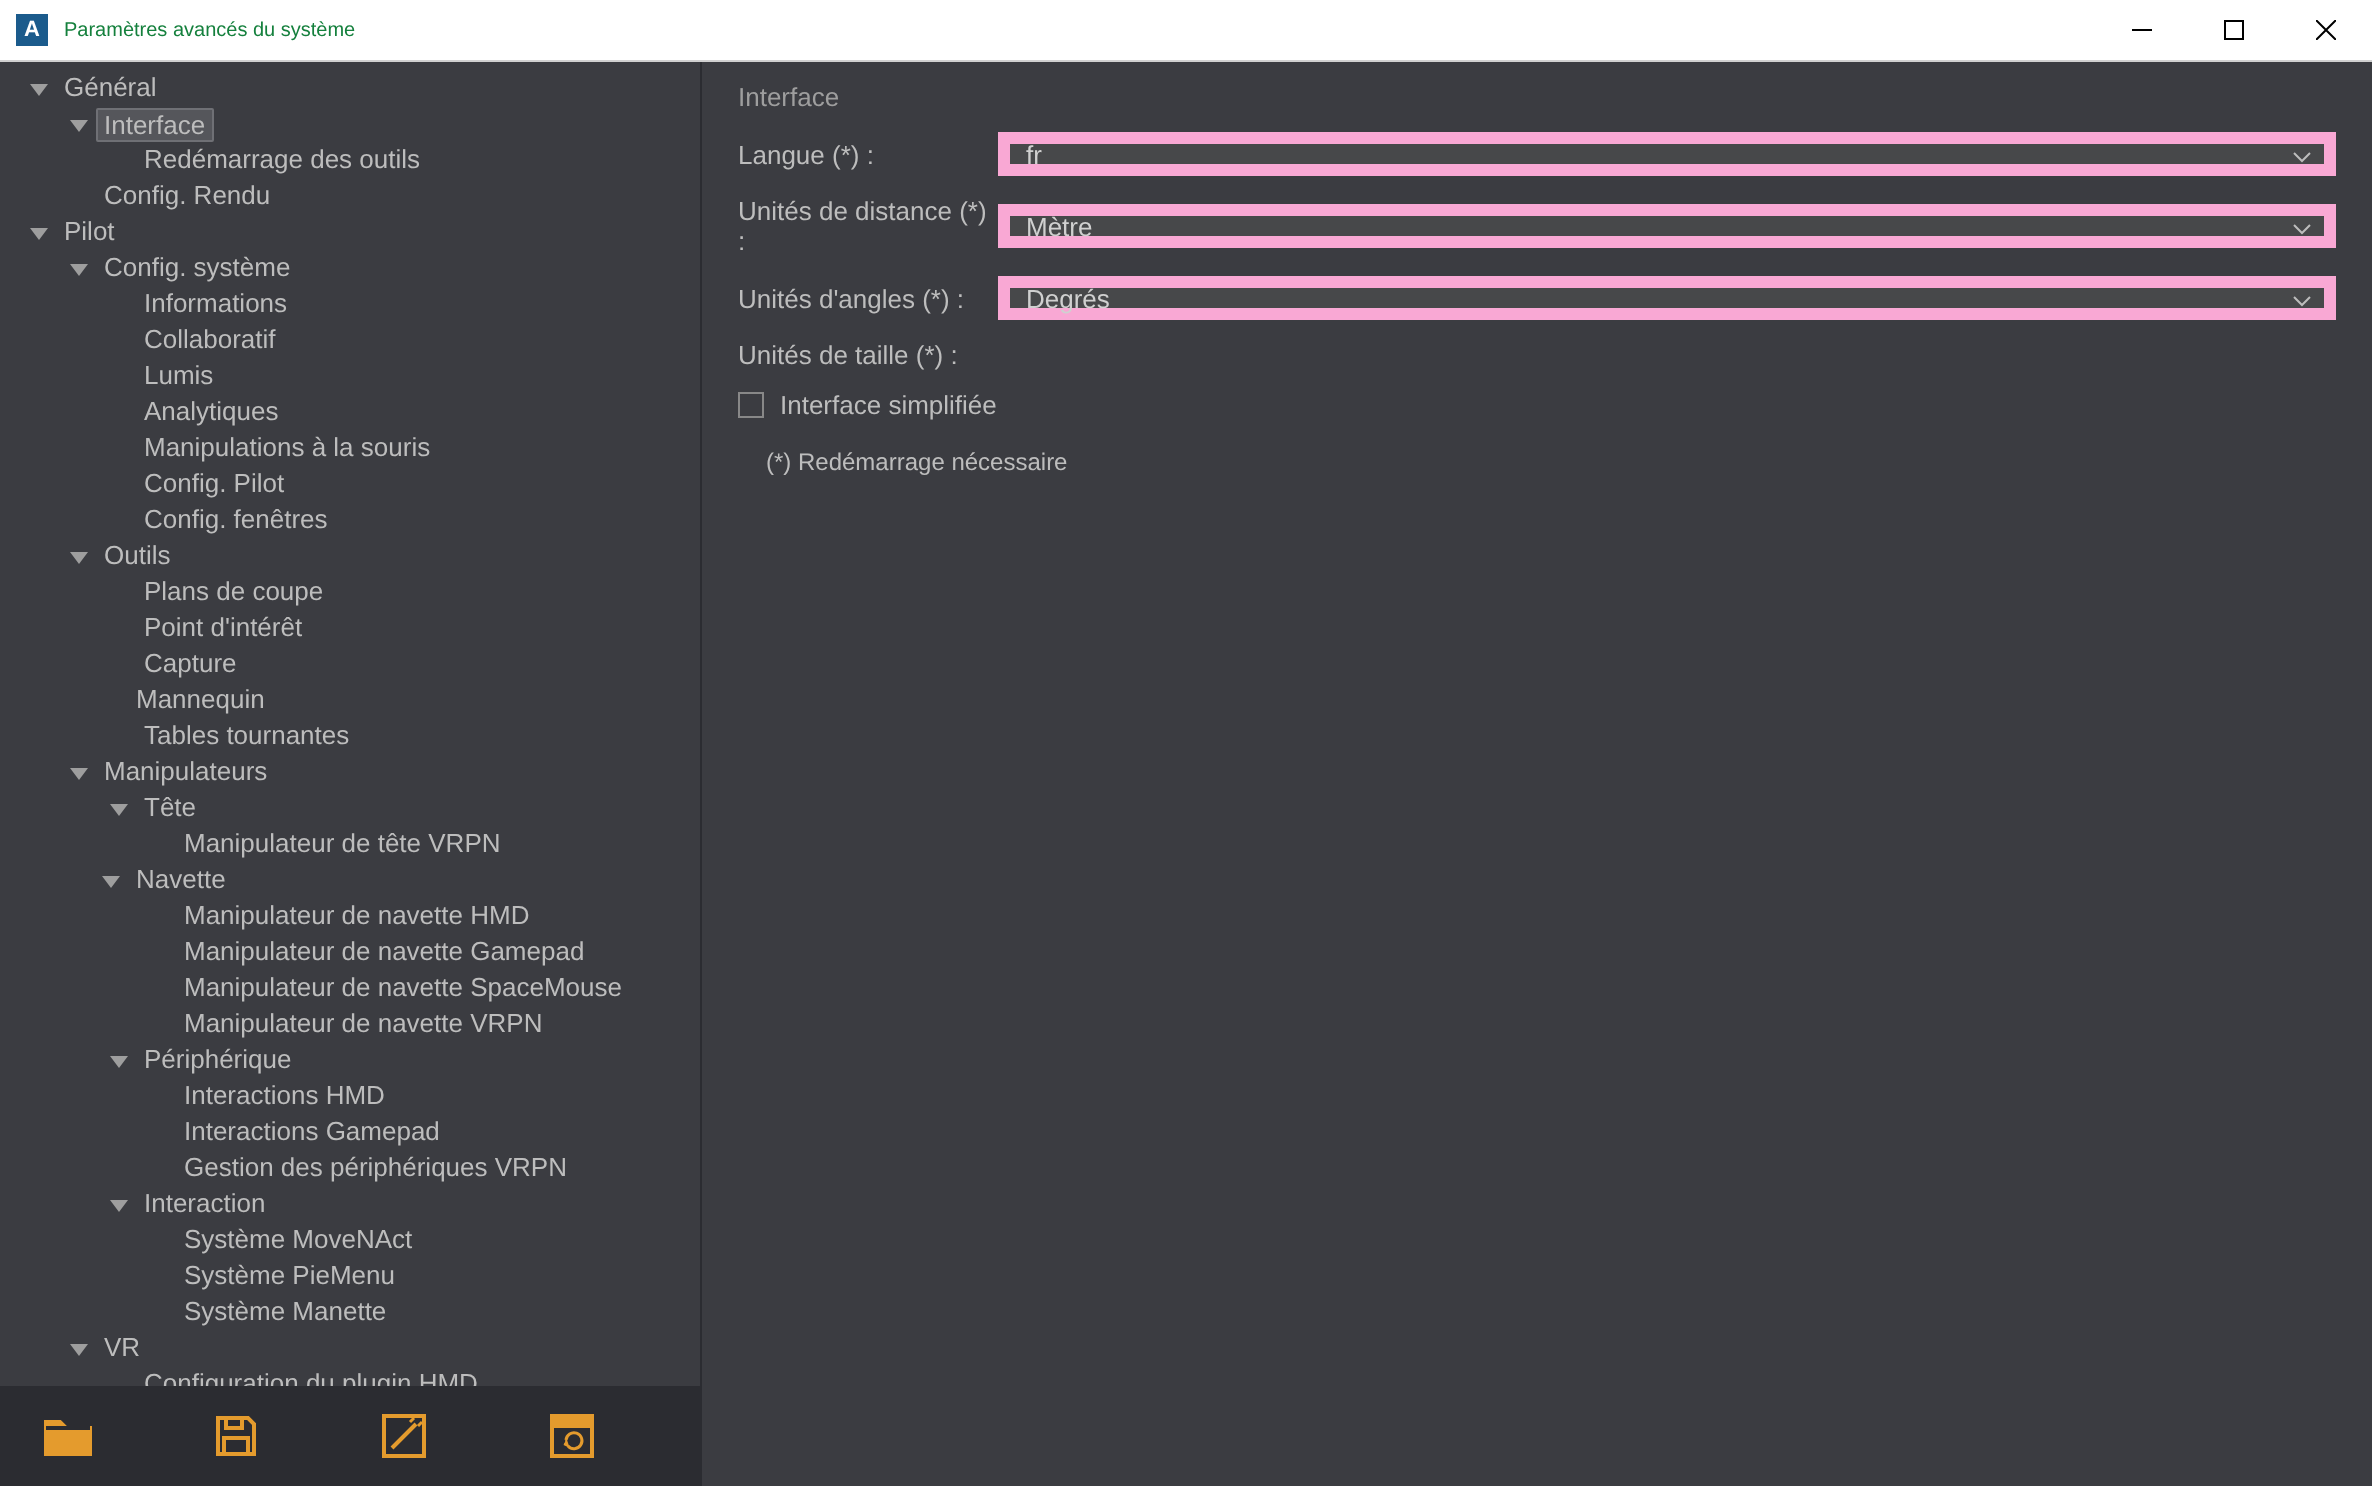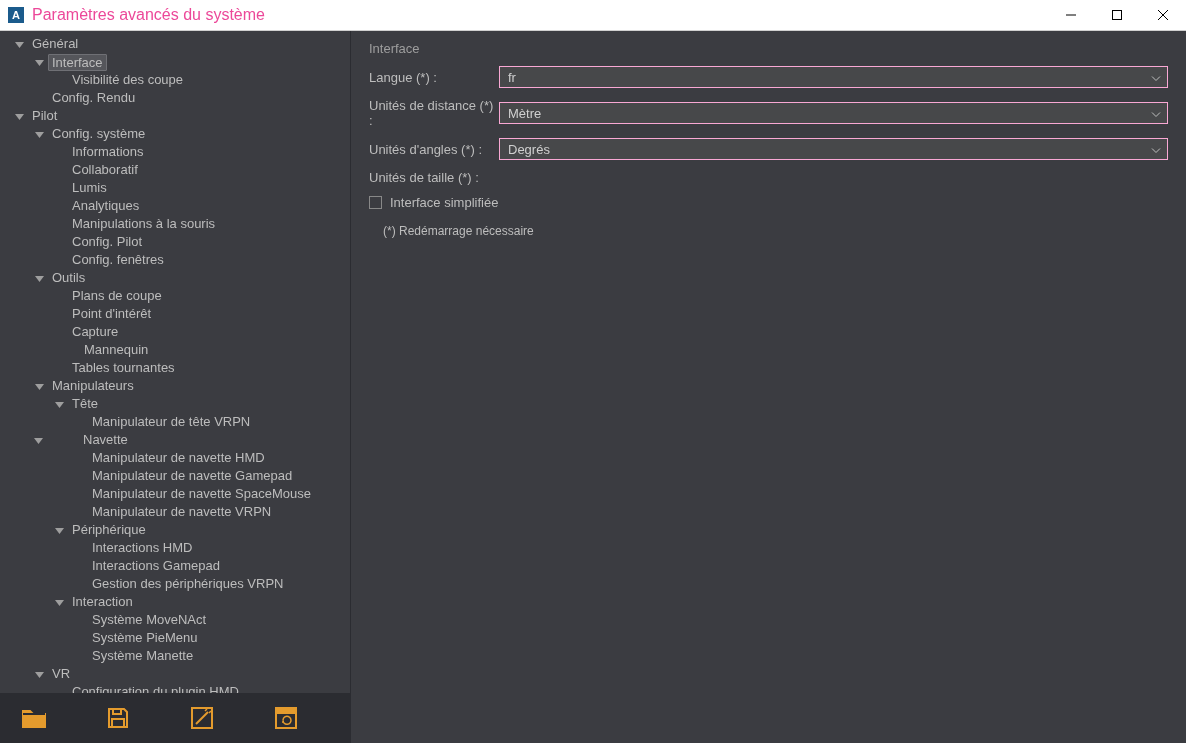--- a/index.html
+++ b/index.html
@@ -11,21 +11,21 @@
   display: flex;
   align-items: center;
   border-bottom: 1px solid #d0d0d0;
 }
 .titlebar .app-icon {
   width: 16px; height: 16px; margin: 0 8px;
   background: #1b5b8c;
   display: flex; align-items: center; justify-content: center;
   color: #fff; font-size: 11px; font-weight: bold;
 }
-.titlebar .title { font-size: 16px; color: #ec4899; flex: 1; }
+.titlebar .title { font-size: 10px; color: #15803d; flex: 1; }
 .titlebar .win-controls { display: flex; }
 .titlebar .win-btn {
   width: 46px; height: 31px;
   display: flex; align-items: center; justify-content: center;
   font-size: 10px; color: #000;
 }
 .titlebar .win-btn svg { stroke: #000; fill: none; }
 
 .body-area {
   display: flex;
@@ -109,21 +109,21 @@
   margin-bottom: 10px;
 }
 .form-label {
   width: 130px;
   color: #bdbdbd;
 }
 .form-select {
   flex: 1;
   height: 22px;
   background: #47484a;
-  border: 1px solid #f9a8d4;
+  border: 6px solid #f9a8d4;
   color: #d0d0d0;
   display: flex;
   align-items: center;
   padding: 0 8px;
   position: relative;
   cursor: pointer;
 }
 .form-select .chev {
   position: absolute;
   right: 6px;
@@ -188,21 +188,21 @@
         <div class="tree-row selected" style="padding-left: 32px;">
           <span class="expander">
             <svg width="9" height="9" viewBox="0 0 9 9">
               <path d="M0 2 L9 2 L4.5 8 Z" fill="#9e9e9e"></path>
             </svg>
           </span>
           <span class="label-text">Interface</span>
         </div>
         <div class="tree-row" style="padding-left: 52px;">
           <span class="expander"></span>
-          <span class="label-text">Visibilité des coupe</span>
+          <span class="label-text">Redémarrage des outils</span>
         </div>
         <div class="tree-row" style="padding-left: 32px;">
           <span class="expander"></span>
           <span class="label-text">Config. Rendu</span>
         </div>
         <div class="tree-row" style="padding-left: 12px;">
           <span class="expander">
             <svg width="9" height="9" viewBox="0 0 9 9">
               <path d="M0 2 L9 2 L4.5 8 Z" fill="#9e9e9e"></path>
             </svg>
@@ -258,21 +258,21 @@
           <span class="label-text">Plans de coupe</span>
         </div>
         <div class="tree-row" style="padding-left: 52px;">
           <span class="expander"></span>
           <span class="label-text">Point d'intérêt</span>
         </div>
         <div class="tree-row" style="padding-left: 52px;">
           <span class="expander"></span>
           <span class="label-text">Capture</span>
         </div>
-        <div class="tree-row" style="padding-left: 64px;">
+        <div class="tree-row" style="padding-left: 48px;">
           <span class="expander"></span>
           <span class="label-text">Mannequin</span>
         </div>
         <div class="tree-row" style="padding-left: 52px;">
           <span class="expander"></span>
           <span class="label-text">Tables tournantes</span>
         </div>
         <div class="tree-row" style="padding-left: 32px;">
           <span class="expander">
             <svg width="9" height="9" viewBox="0 0 9 9">
@@ -286,21 +286,21 @@
             <svg width="9" height="9" viewBox="0 0 9 9">
               <path d="M0 2 L9 2 L4.5 8 Z" fill="#9e9e9e"></path>
             </svg>
           </span>
           <span class="label-text">Tête</span>
         </div>
         <div class="tree-row" style="padding-left: 72px;">
           <span class="expander"></span>
           <span class="label-text">Manipulateur de tête VRPN</span>
         </div>
-        <div class="tree-row" style="padding-left: 31px; gap: 32px;">
+        <div class="tree-row" style="padding-left: 48px;">
           <span class="expander">
             <svg width="9" height="9" viewBox="0 0 9 9">
               <path d="M0 2 L9 2 L4.5 8 Z" fill="#9e9e9e"></path>
             </svg>
           </span>
           <span class="label-text">Navette</span>
         </div>
         <div class="tree-row" style="padding-left: 72px;">
           <span class="expander"></span>
           <span class="label-text">Manipulateur de navette HMD</span>

